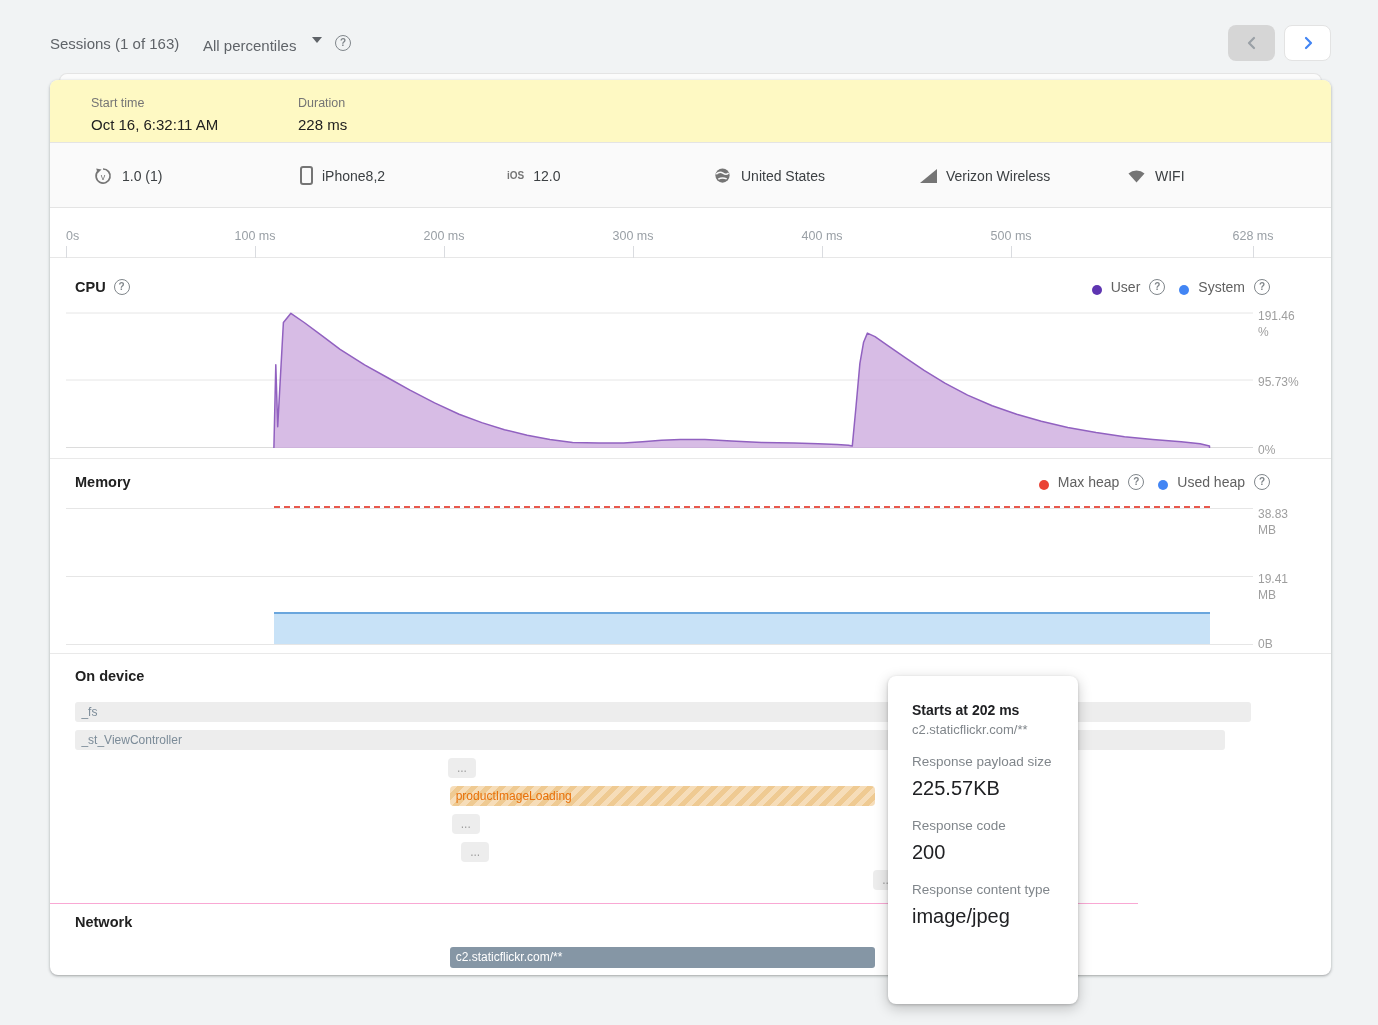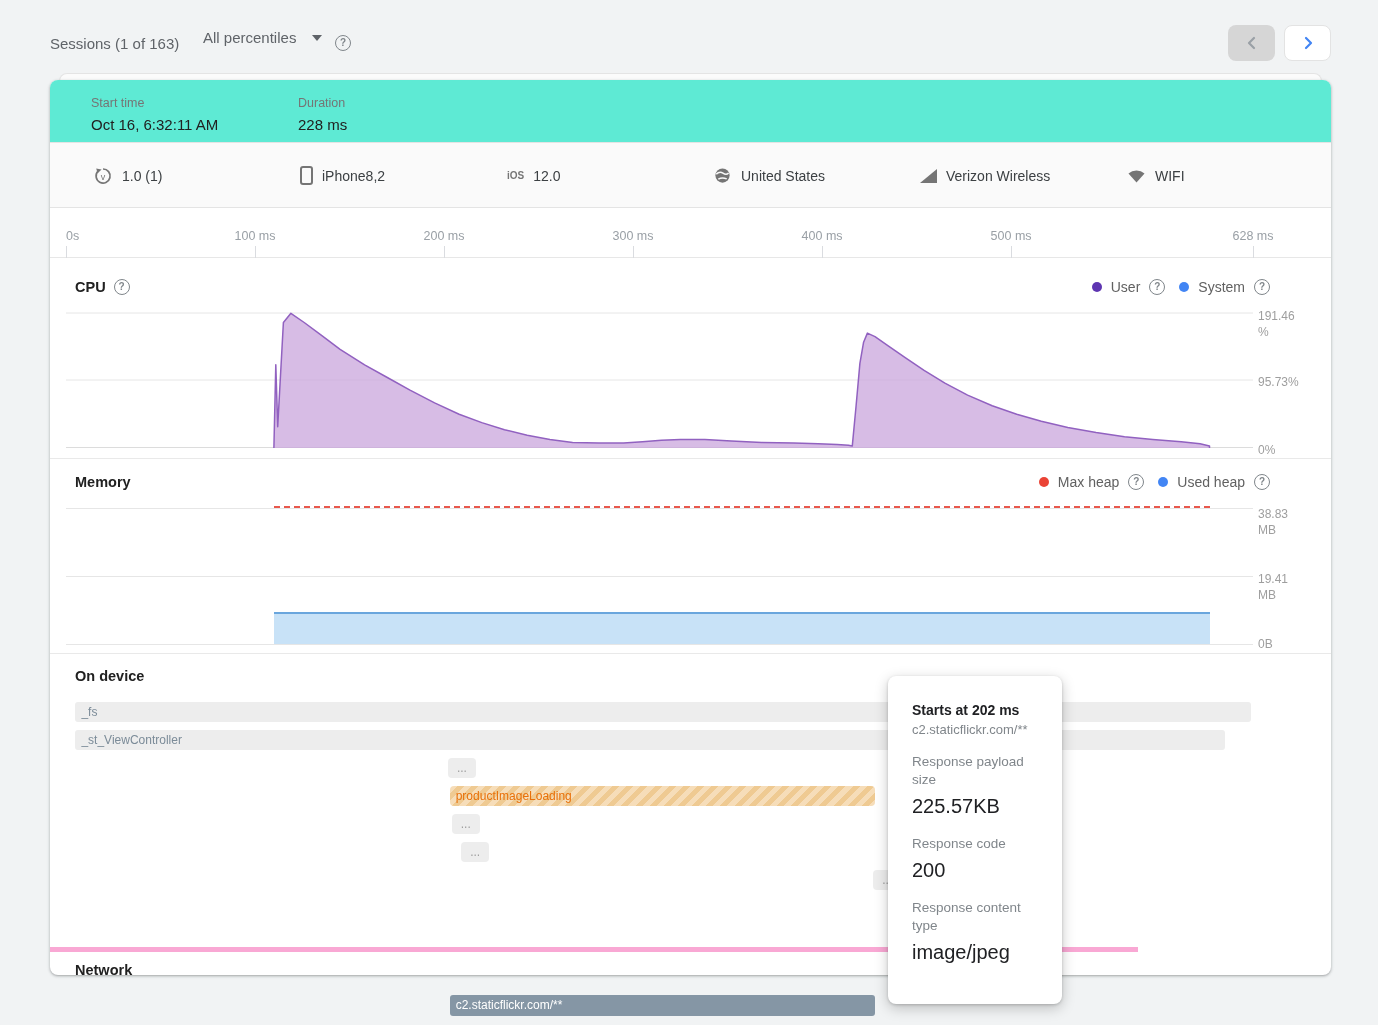--- a/index.html
+++ b/index.html
@@ -2,38 +2,38 @@
 <html><head>
 <meta charset="utf-8">
 <style>
   * { margin:0; padding:0; box-sizing:border-box; }
   html,body { width:1378px; height:1025px; overflow:hidden; }
   body { background:#f1f3f4; font-family:"Liberation Sans","DejaVu Sans",sans-serif; color:#212121; position:relative; }
 
   
   .toolbar { position:absolute; top:0; left:0; width:1378px; height:70px; }
   .sessions-label { position:absolute; left:50px; top:35px; font-size:15px; color:#5f6368; }
-  .pct-select { position:absolute; left:203px; top:29px; display:flex; align-items:center; gap:16px; cursor:pointer; }
+  .pct-select { position:absolute; left:203px; top:37px; display:flex; align-items:flex-start; gap:16px; cursor:pointer; }
   .pct-select span.lbl { font-size:15px; color:#5f6368; }
   .caret { width:0; height:0; border-left:5px solid transparent; border-right:5px solid transparent; border-top:6px solid #5f6368; }
   .qicon { display:inline-block; width:16px; height:16px; border:1.5px solid #80868b; border-radius:50%; color:#80868b;
            font-size:10px; font-weight:bold; line-height:13px; text-align:center; }
   .toolbar .qicon { position:absolute; left:335px; top:35px; }
   .navbtn { position:absolute; top:25px; width:47px; height:36px; border-radius:8px; border:none; display:flex;
             align-items:center; justify-content:center; cursor:pointer; }
   .navbtn.prev { left:1228px; background:#d6d6d6; }
   .navbtn.next { left:1284px; background:#ffffff; border:1px solid #e3e3e3; }
 
   
   .card-stack { position:absolute; left:59px; top:73px; width:1263px; height:16px; background:#fbfbfb;
                 border:1px solid #e4e4e4; border-bottom:none; border-radius:8px 8px 0 0; }
   .card { position:absolute; left:50px; top:80px; width:1281px; height:895px; background:#ffffff; border-radius:8px;
           box-shadow:0 1px 2px rgba(60,64,67,.3), 0 1px 3px 1px rgba(60,64,67,.12); }
 
-  .hdr { position:absolute; left:0; top:0; width:1281px; height:63px; background:#5eead4;
+  .hdr { position:absolute; left:0; top:0; width:1281px; height:63px; background:#fef9c3;
          border-bottom:1px solid #e4e4e4; border-radius:8px 8px 0 0; }
   .hdr .col { position:absolute; top:16px; }
   .hdr .col.c1 { left:41px; } .hdr .col.c2 { left:248px; }
   .hdr .lab { font-size:12.5px; color:#757575; margin-bottom:6px; }
   .hdr .val { font-size:15px; color:#212121; }
 
   .devrow { position:absolute; left:0; top:63px; width:1281px; height:65px; background:#fafafa; border-bottom:1px solid #e4e4e4; }
   .devitem { position:absolute; top:0; height:65px; display:flex; align-items:center; gap:9px; }
   .devitem .dlabel { font-size:14px; color:#3c4043; }
   .icn { color:#757575; display:flex; align-items:center; justify-content:center; }
@@ -43,21 +43,21 @@
 
   
   .ruler { position:absolute; left:0; top:128px; width:1281px; height:50px; border-bottom:1px solid #e7e7e7; }
   .tick-label { position:absolute; top:21px; font-size:12.5px; color:#9aa0a6; white-space:nowrap; transform:translateX(-50%); }
   .tick-label.first { transform:none; }
   .tick-line { position:absolute; top:38px; width:1px; height:12px; background:#dadce0; }
 
   
   .section-title { position:absolute; left:25px; font-size:14.5px; font-weight:bold; color:#212121; display:flex; align-items:center; gap:8px; }
   .legend { position:absolute; right:61px; display:flex; align-items:center; gap:14px; }
-  .legend .litem { display:flex; align-items:center; gap:9px; font-size:14px; color:#616161; }
+  .legend .litem { display:flex; align-items:flex-end; gap:9px; font-size:14px; color:#616161; }
   .dot { width:10px; height:10px; border-radius:50%; }
   .ylab { position:absolute; left:1208px; font-size:12px; color:#9e9e9e; white-space:pre-line; line-height:16px; }
 
   .cpu-sec { position:absolute; left:0; top:178px; width:1281px; height:200px; }
   .cpu-sec .section-title { top:21px; }
   .cpu-sec .legend { top:21px; }
   #cpu-svg { position:absolute; left:16px; top:47px; }
   .grid { stroke:#e6e6e6; stroke-width:1; }
 
   .mem-sec { position:absolute; left:0; top:378px; width:1281px; height:195px; border-top:1px solid #e9e9e9; }
@@ -70,27 +70,27 @@
   .ond-sec { position:absolute; left:0; top:573px; width:1281px; height:250px; border-top:1px solid #e9e9e9;padding-left:24px; }
   .ond-sec .section-title { top:14px; }
   .lanes { position:absolute; left:0; top:48px; width:1281px; }
   .lane-row { position:relative; height:20px; margin-bottom:8px; }
   .tbar { position:absolute; top:0; height:20px; border-radius:3px; font-size:12px; line-height:20px; white-space:nowrap; overflow:hidden; }
   .tbar.plain { background:#ededed; color:#7b8b98; padding-left:6px; }
   .tbar.chip { background:#ededed; color:#9e9e9e; text-align:center; border-radius:4px; }
   .tbar.hatched { background:repeating-linear-gradient(135deg,#f6ddb9 0 5px,#efca92 5px 10px); color:#e8710a; padding-left:6px; border-radius:4px; }
   .tbar.network { background:#8596a5; color:#ffffff; padding-left:6px; }
 
-  .net-sec { position:absolute; left:0; top:823px; width:1088px; height:72px; border-top:5px solid #f9a8d4;margin-top:44px; }
+  .net-sec { position:absolute; left:0; top:823px; width:1088px; height:72px; border-top:1px solid #f9a8d4; }
   .net-sec .section-title { top:10px; }
   .netlane { position:absolute; left:0; top:43px; width:1281px; height:21px; }
   .netlane .tbar { height:21px; line-height:21px; }
 
   
-  .tooltip { position:absolute; left:888px; top:676px; width:174px; height:328px; background:#ffffff; border-radius:8px;
+  .tooltip { position:absolute; left:888px; top:676px; width:190px; height:328px; background:#ffffff; border-radius:8px;
              box-shadow:0 1px 3px rgba(0,0,0,.18), 0 4px 14px rgba(0,0,0,.22); padding:26px 20px 20px 24px; z-index:10; }
   .tooltip .tt-title { font-size:14px; font-weight:bold; color:#202124; margin-bottom:4px; }
   .tooltip .tt-sub { font-size:13px; color:#80868b; }
   .tooltip .field { margin-top:16px; }
   .tooltip .f-lab { font-size:13.5px; color:#80868b; line-height:18px; }
   .tooltip .f-val { font-size:20px; color:#202124; line-height:26px; margin-top:4px; }
 </style>
 </head>
 <body>
 

